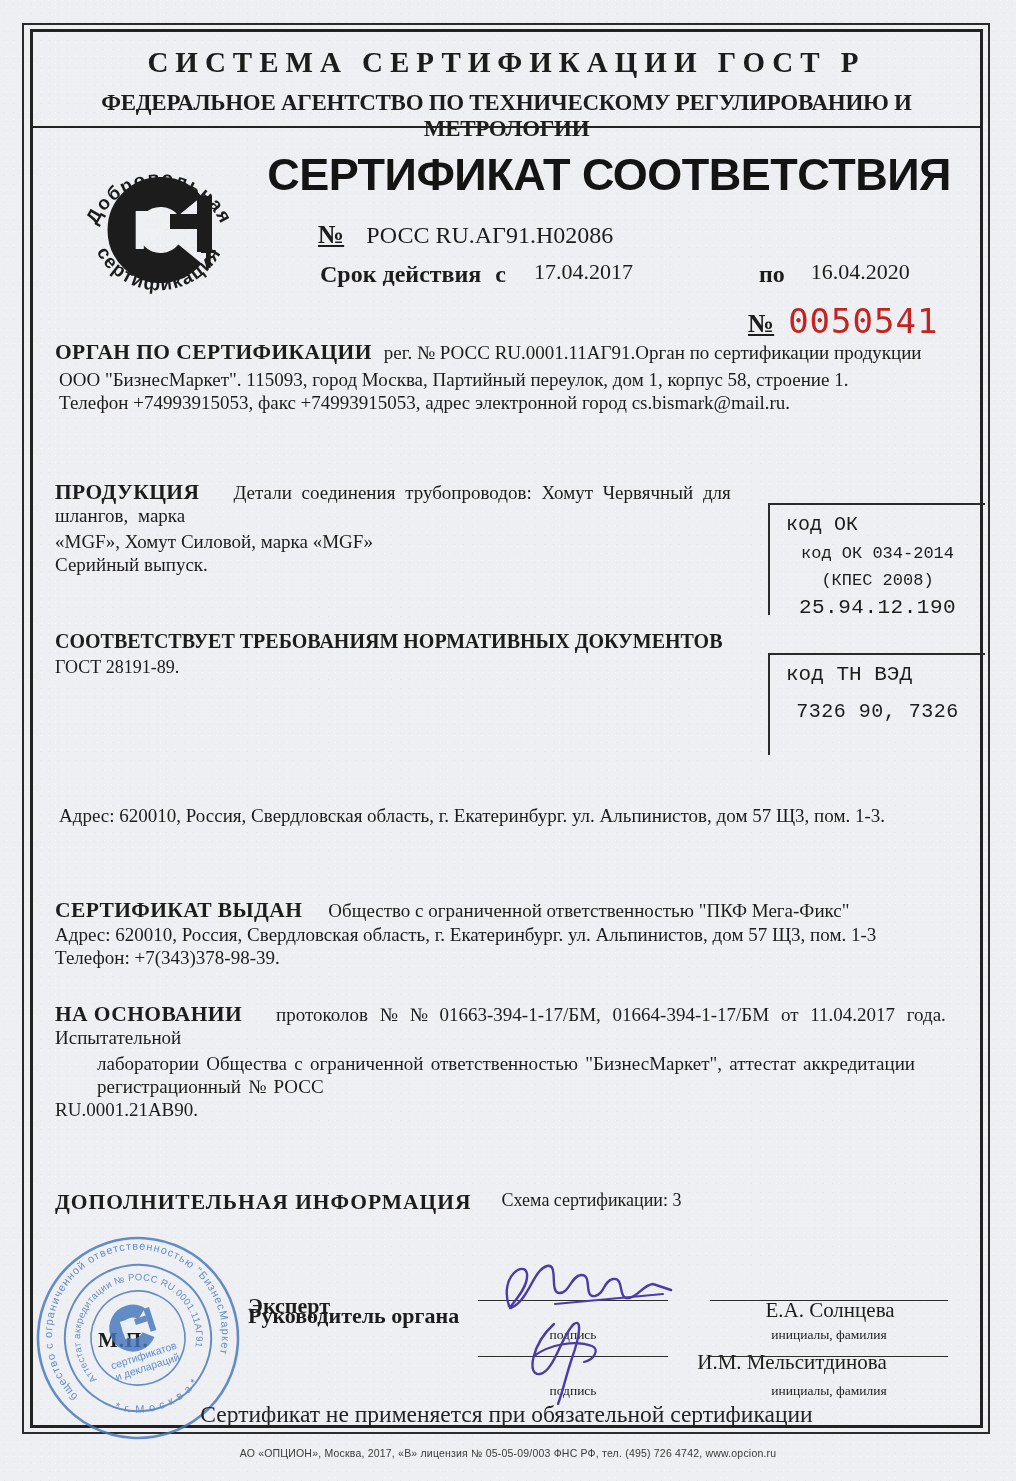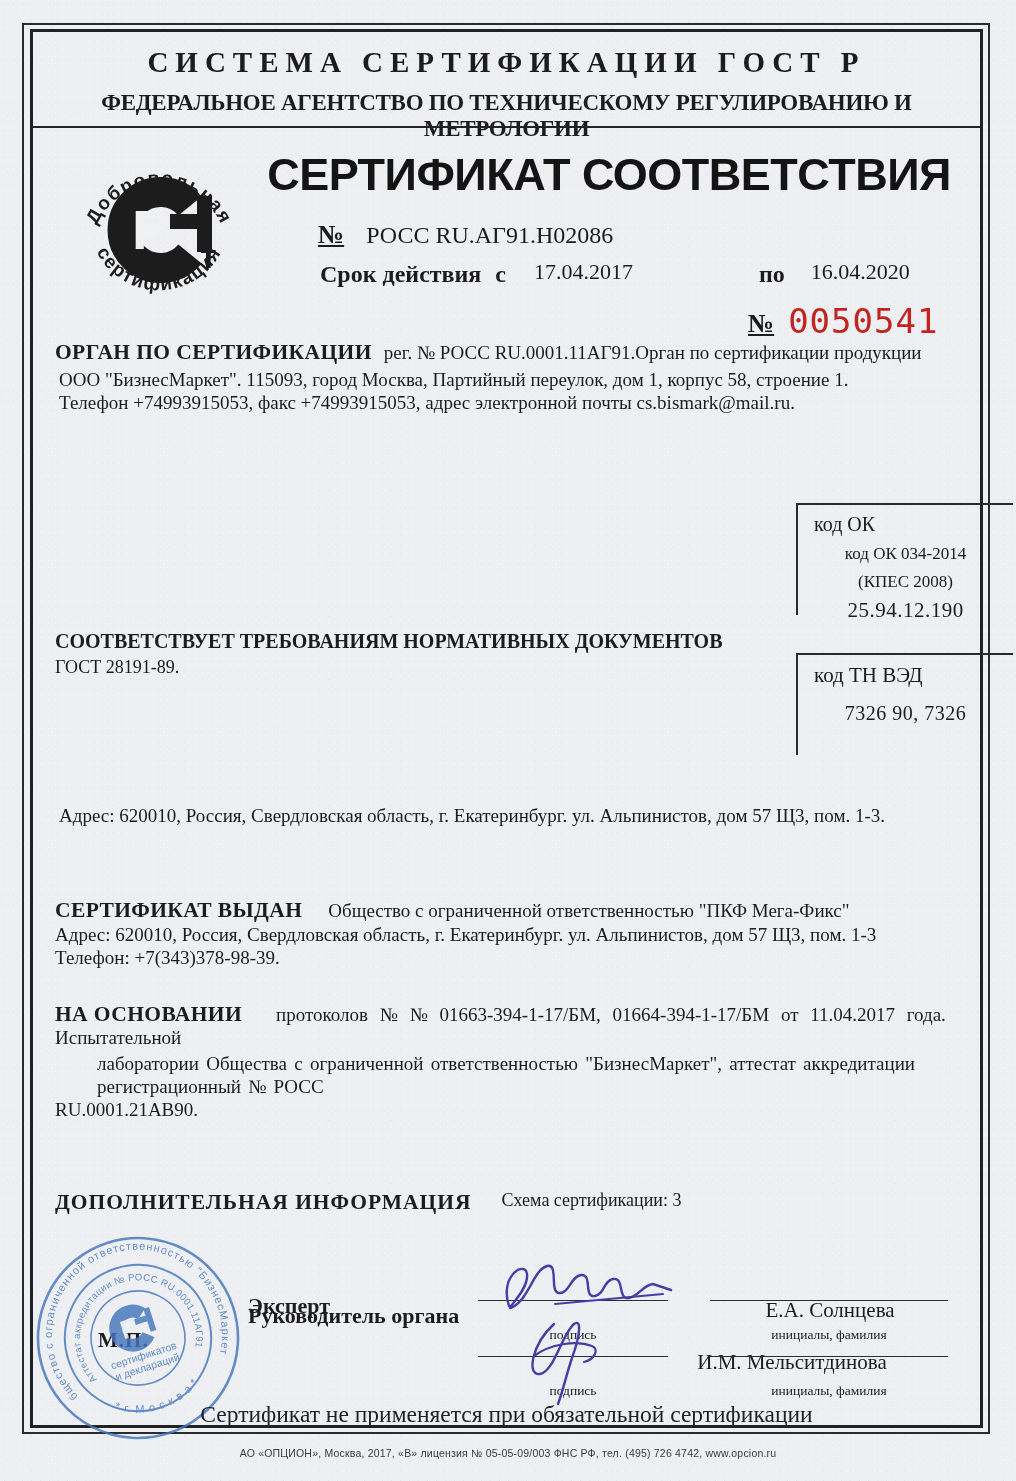--- a/index.html
+++ b/index.html
@@ -29,21 +29,21 @@
   .validity .lbl{font-weight:bold;}
   .vdate{font-size:22px;position:relative;top:-3px;}
   .blank-no{position:absolute;left:748px;top:300px;font-size:26px;font-weight:bold;}
   .blank-no .digits{font-family:"DejaVu Sans Mono",monospace;font-weight:500;
                     font-size:34px;color:#c32420;letter-spacing:1px;margin-left:14px;
                     position:relative;top:1px;}
   .sec{position:absolute;left:55px;right:55px;}
   .sec .h{font-weight:bold;font-size:21.5px;letter-spacing:.4px;}
   .sec .t{font-size:19px;}
   .sec .line{font-size:19px;line-height:23px;}
-  .codebox{position:absolute;left:796px;width:215px;border-top:2px solid #2a2a2a;border-left:2px solid #2a2a2a;}
+  .codebox{position:absolute;left:768px;width:215px;border-top:2px solid #2a2a2a;border-left:2px solid #2a2a2a;font-family:Liberation Mono, monospace;}
   .codebox .cb-label{font-size:20px;padding:8px 0 0 16px;}
   .codebox .cb-line{text-align:center;font-size:17px;margin-top:8px;}
   .codebox .cb-big{text-align:center;font-size:21px;margin-top:6px;letter-spacing:.5px;}
   .mp{position:absolute;left:98px;top:1328px;font-weight:bold;font-size:21px;letter-spacing:1px;}
   .role{position:absolute;font-weight:bold;font-size:22px;}
   .sline{position:absolute;border-bottom:1.5px solid #2d2d2d;}
   .caption{position:absolute;font-size:13.5px;text-align:center;}
   .pname{position:absolute;font-size:21px;text-align:center;}
   .footnote{position:absolute;left:33px;right:36px;top:1401px;text-align:center;font-size:23.5px;color:#222;}
   .fineprint{position:absolute;left:0;right:0;top:1447px;text-align:center;
@@ -95,23 +95,29 @@
   </div>
 
   <div class="blank-no">
     <span style="text-decoration:underline;">№</span><span class="digits">0050541</span>
   </div>
 
   <div class="sec" style="top:340px;">
     <div><span class="h">ОРГАН ПО СЕРТИФИКАЦИИ</span>
       <span class="t" style="margin-left:8px;">рег. № РОСС RU.0001.11АГ91.Орган по сертификации продукции</span></div>
     <div class="line" style="margin-top:3px;padding-left:4px;">ООО "БизнесМаркет". 115093, город Москва, Партийный переулок, дом 1, корпус 58, строение 1.</div>
-    <div class="line" style="padding-left:4px;">Телефон +74993915053, факс +74993915053, адрес электронной почты cs.bismark@mail.ru.</div>
-  </div>
-
+    <div class="line" style="padding-left:4px;">Телефон +74993915053, факс +74993915053, адрес электронной город cs.bismark@mail.ru.</div>
+  </div>
+
+  <div class="sec" style="top:480px;width:705px;right:auto;">
+    <div><span class="h">ПРОДУКЦИЯ</span>
+      <span class="t" style="margin-left:30px;word-spacing:5px;">Детали соединения трубопроводов: Хомут Червячный для шлангов, марка</span></div>
+    <div class="line" style="margin-top:3px;">«MGF», Хомут Силовой, марка «MGF»</div>
+    <div class="line">Серийный выпуск.</div>
+  </div>
 
   <div class="codebox" style="top:503px;height:110px;">
     <div class="cb-label">код ОК</div>
     <div class="cb-line">код ОК 034-2014</div>
     <div class="cb-line">(КПЕС 2008)</div>
     <div class="cb-big">25.94.12.190</div>
   </div>
 
   <div class="sec" style="top:630px;">
     <div class="h" style="font-size:20px;letter-spacing:0;">СООТВЕТСТВУЕТ ТРЕБОВАНИЯМ НОРМАТИВНЫХ ДОКУМЕНТОВ</div>

